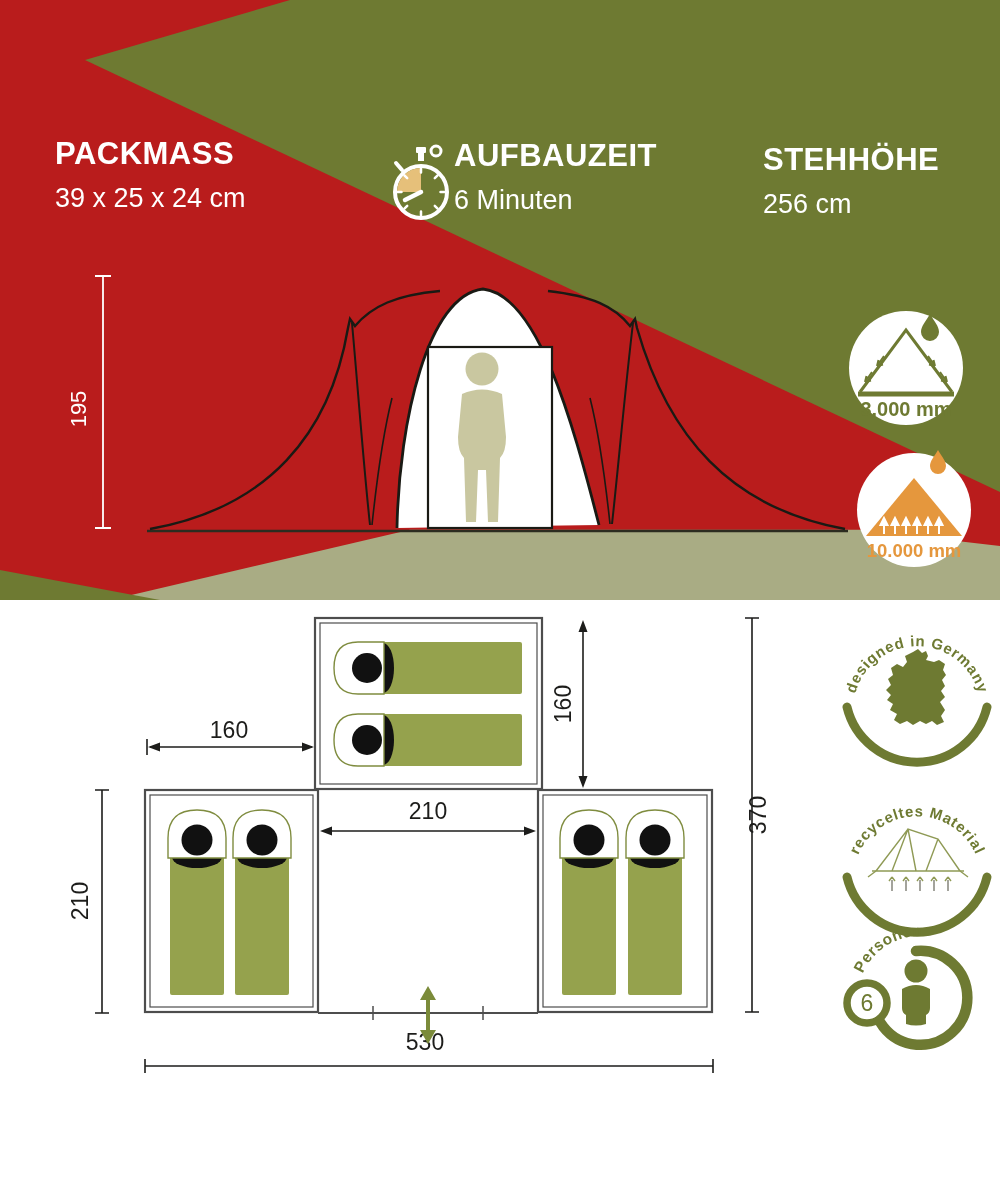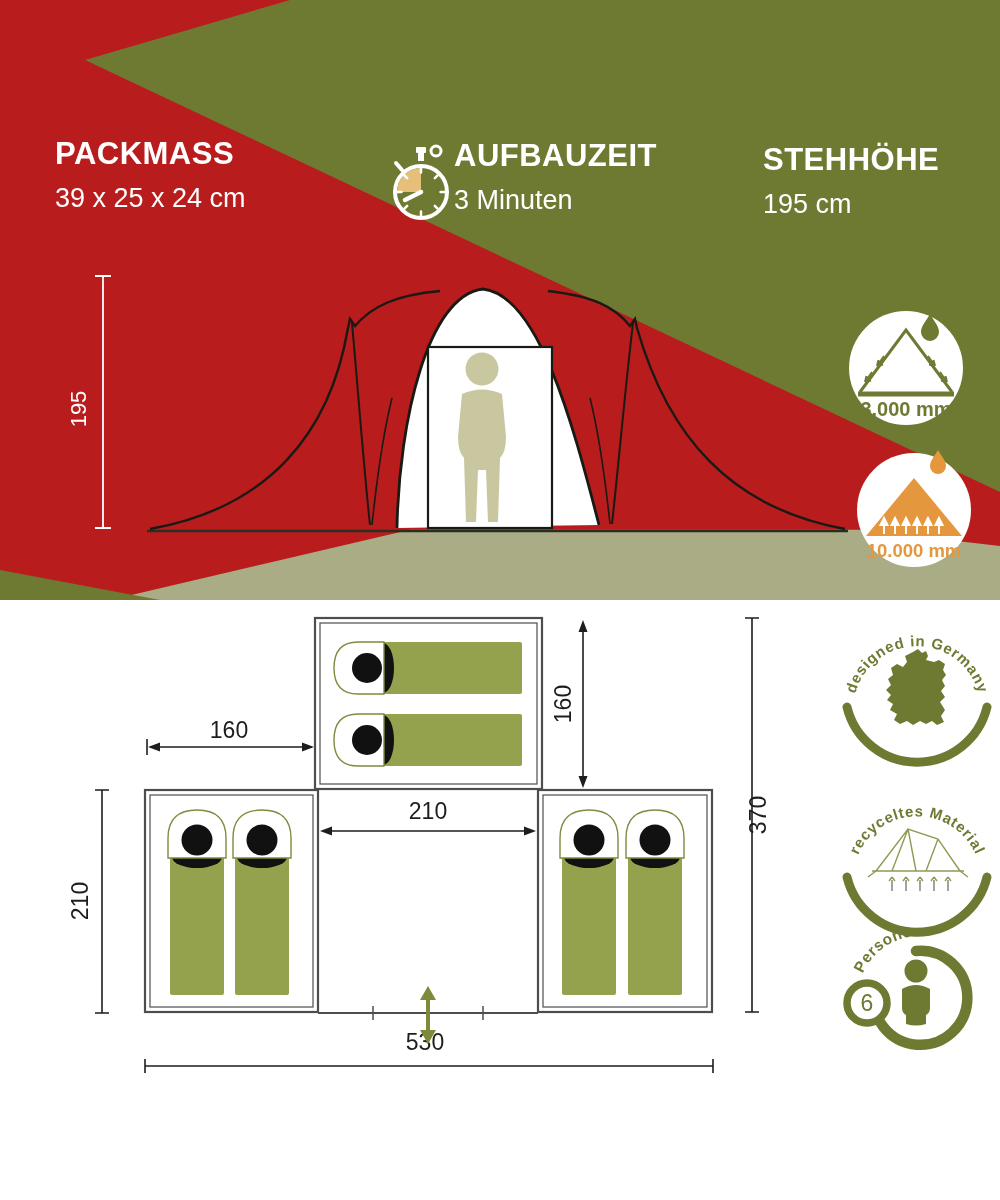--- a/index.html
+++ b/index.html
@@ -47,27 +47,27 @@
                    M47.6,37.4 L44.8,40.2 M14.4,37.4 L17.2,40.2 M14.4,70.6 L17.2,67.8 M47.6,70.6 L44.8,67.8" stroke-width="2.5"></path>
           <path d="M31,54 L15,62" stroke-width="4.5"></path>
           <rect x="26" y="9" width="10" height="6" rx="1" fill="#ffffff" stroke="none"></rect>
           <rect x="28" y="15" width="6" height="8" fill="#ffffff" stroke="none"></rect>
           <circle cx="46" cy="13" r="5" stroke-width="3"></circle>
           <path d="M12,32 L6,25" stroke-width="4"></path>
         </g>
       </svg>
       <div>
         <h2>AUFBAUZEIT</h2>
-        <p>3 Minuten</p>
+        <p>6 Minuten</p>
       </div>
     </div>
 
     <div class="spec" style="left:763px;top:142px;">
       <h2>STEHHÖHE</h2>
-      <p>195 cm</p>
+      <p>256 cm</p>
     </div>
 
     <svg class="header-art" viewBox="0 0 1000 600">
 
       <g stroke="#ffffff" stroke-width="1.8">
         <path d="M103,276 V528 M95,276 H111 M95,528 H111" fill="none"></path>
         <text x="86" y="409" transform="rotate(-90 86 409)" text-anchor="middle" fill="#ffffff" font-size="22" stroke="none">195</text>
       </g>
 
       <g fill="none" stroke="#1a1a14">

